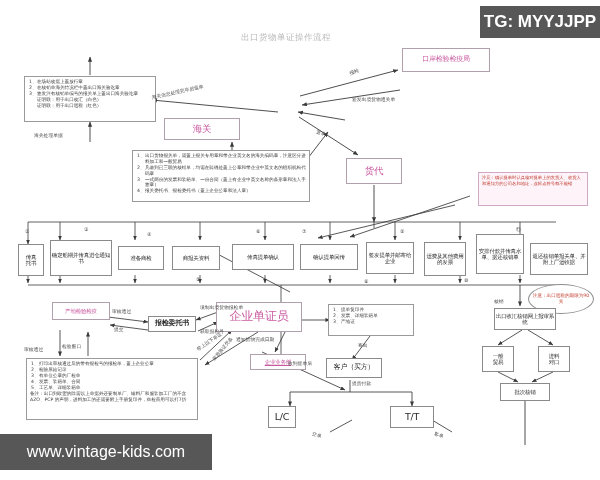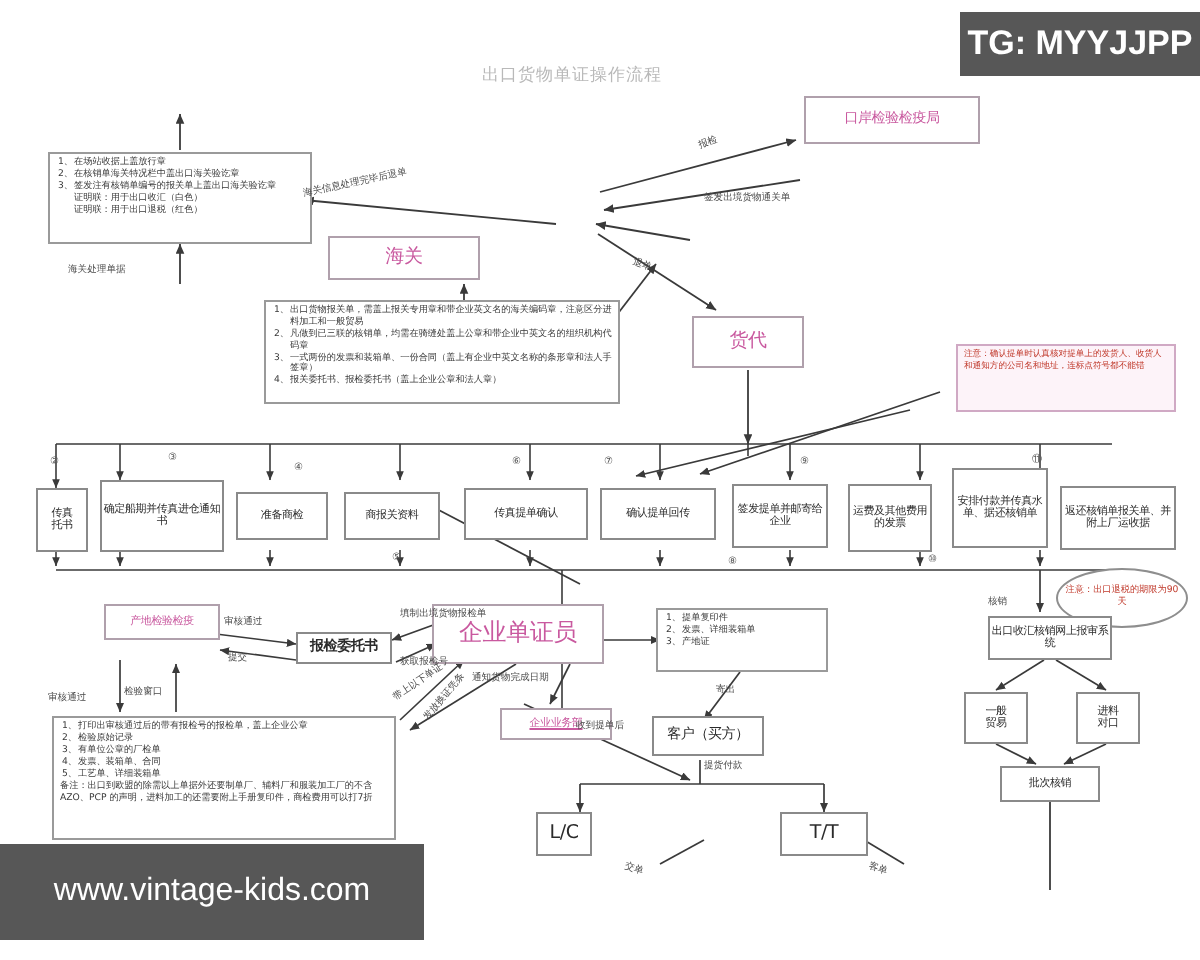--- a/index.html
+++ b/index.html
@@ -79,21 +79,21 @@
     letter-spacing:0.5px;
   }
 
   
   .wm{
     position:absolute;background:#575757;color:#ffffff;
     display:flex;align-items:center;justify-content:center;
     font-family:"Liberation Sans",sans-serif;
   }
   #wm-tg{right:0;top:6px;width:120px;height:32px;font-size:17px;font-weight:bold;}
-  #wm-site{left:0;bottom:10px;width:212px;height:48px;font-size:16px;}
+  #wm-site{left:0;bottom:10px;width:212px;height:36px;font-size:16px;}
 
   
   .ul{text-decoration:underline;}
 </style>
 </head>
 <body>
 
 <div id="canvas">
 
   <svg class="edges" viewBox="0 0 600 480">

